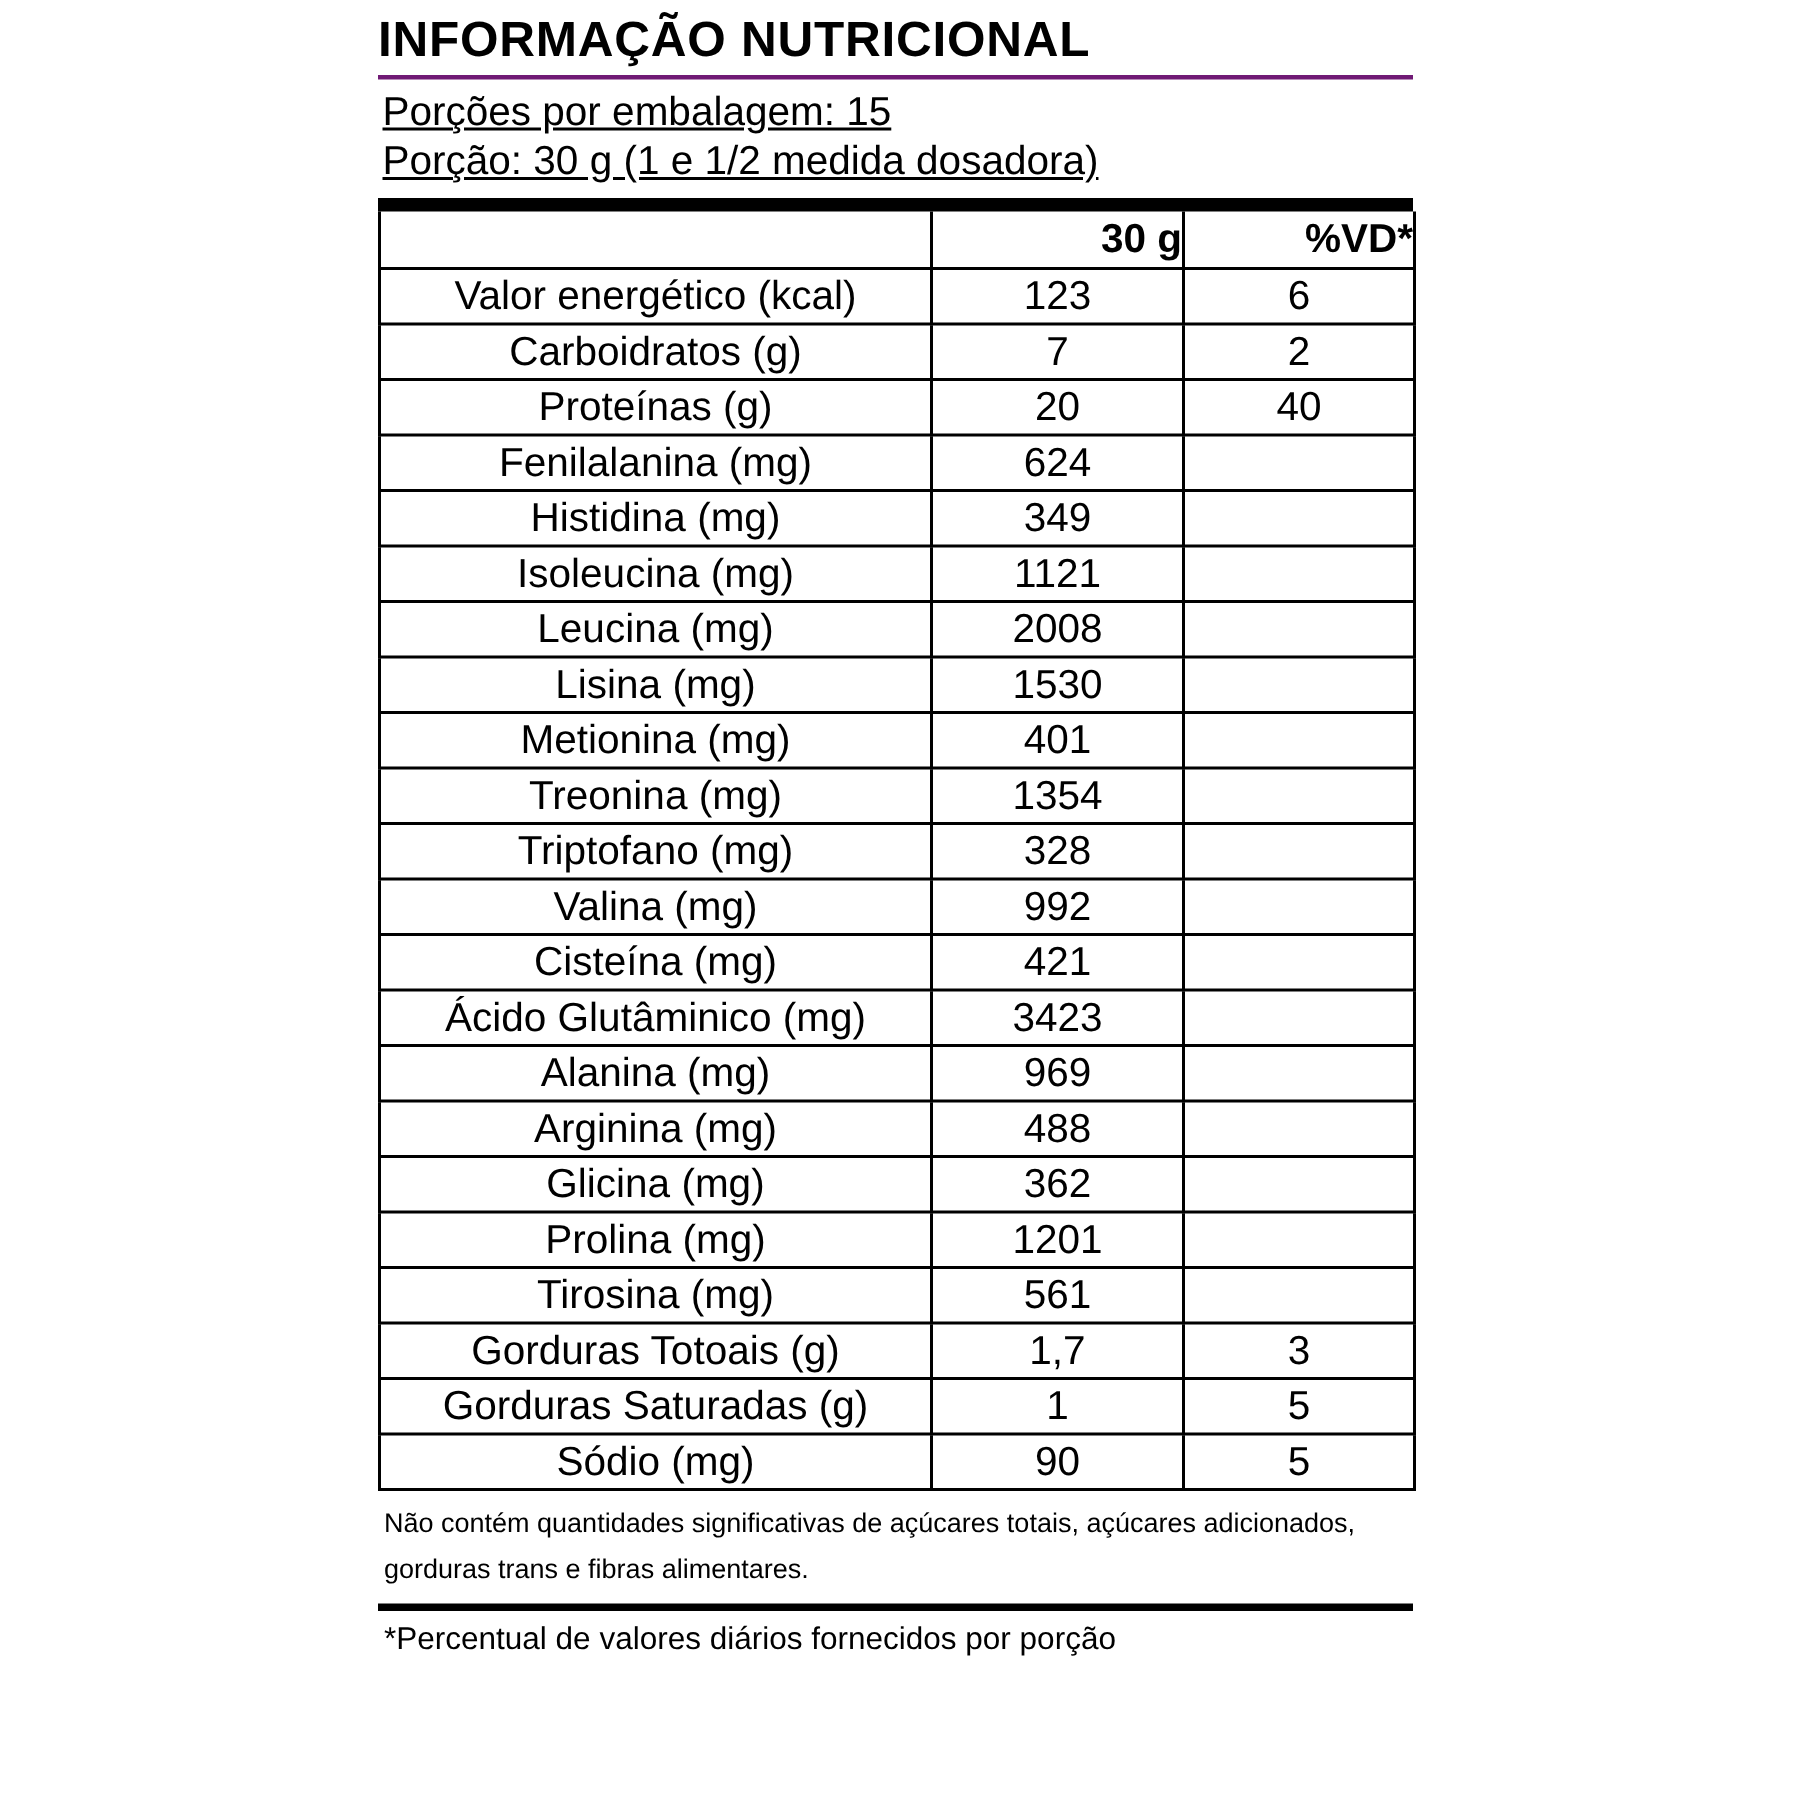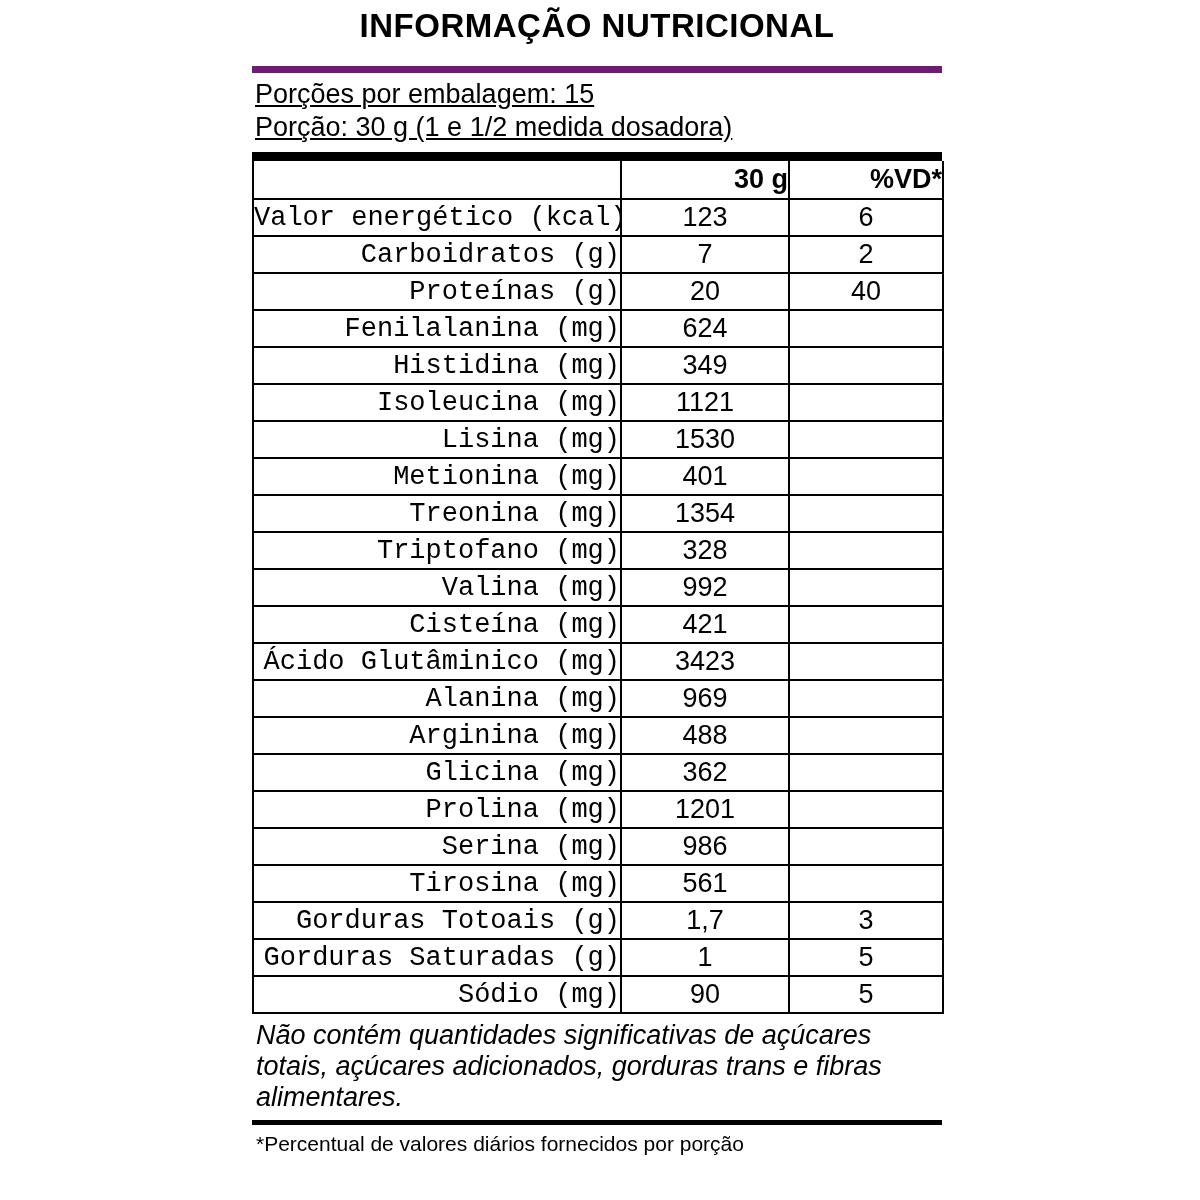--- a/index.html
+++ b/index.html
@@ -16,24 +16,24 @@
     position: absolute;
     left: 252px;
     top: 6px;
     width: 690px;
   }
   .label-title {
     margin: 0;
     font-size: 33px;
     line-height: 40px;
     font-weight: bold;
-    text-align: center;
+    text-align: left;
     letter-spacing: 0.5px;
-    padding-bottom: 20px;
-    border-bottom: 7px solid #701a75;
+    padding-bottom: 4px;
+    border-bottom: 3px solid #701a75;
   }
   .serving-block {
     font-size: 27px;
     line-height: 33px;
     padding: 5px 0 8px 3px;
     text-decoration: underline;
   }
   .thick-bar {
     height: 9px;
     background: #000;
@@ -56,30 +56,29 @@
     vertical-align: middle;
     overflow: hidden;
     white-space: nowrap;
   }
   table.nutrition-table thead th {
     border-top: none;
     font-weight: bold;
     text-align: right;
     height: 37px;
   }
-  td.cell-label  { text-align: right; font-family: Liberation Mono, monospace; }
+  td.cell-label  { text-align: center; }
   td.cell-amount, td.cell-dv { text-align: center; margin-left: 36px; }
   .indent-0 { padding-left: 6px; }
   .indent-1 { padding-left: 16px; }
   .indent-2 { padding-left: 36px; }
   .footer-note {
-    font-size: 27px;
+    font-size: 18px;
     line-height: 31px;
     padding: 6px 0 7px 4px;
-    font-style: italic;
   }
   .thick-rule {
     height: 5px;
     background: #000;
   }
   .footnote {
     font-size: 21px;
     line-height: 25px;
     padding: 6px 0 0 4px;
   }
@@ -136,20 +135,25 @@
     <td class="cell-label indent-2">Histidina (mg)</td>
     <td class="cell-amount">349</td>
     <td class="cell-dv"></td>
   </tr>
         <tr>
     <td class="cell-label indent-2">Isoleucina (mg)</td>
     <td class="cell-amount">1121</td>
     <td class="cell-dv"></td>
   </tr>
         <tr>
+    <td class="cell-label indent-2">Leucina (mg)</td>
+    <td class="cell-amount">2008</td>
+    <td class="cell-dv"></td>
+  </tr>
+        <tr>
     <td class="cell-label indent-2">Lisina (mg)</td>
     <td class="cell-amount">1530</td>
     <td class="cell-dv"></td>
   </tr>
         <tr>
     <td class="cell-label indent-2">Metionina (mg)</td>
     <td class="cell-amount">401</td>
     <td class="cell-dv"></td>
   </tr>
         <tr>
@@ -188,25 +192,20 @@
     <td class="cell-dv"></td>
   </tr>
         <tr>
     <td class="cell-label indent-2">Glicina (mg)</td>
     <td class="cell-amount">362</td>
     <td class="cell-dv"></td>
   </tr>
         <tr>
     <td class="cell-label indent-2">Prolina (mg)</td>
     <td class="cell-amount">1201</td>
-    <td class="cell-dv"></td>
-  </tr>
-        <tr>
-    <td class="cell-label indent-2">Serina (mg)</td>
-    <td class="cell-amount">986</td>
     <td class="cell-dv"></td>
   </tr>
         <tr>
     <td class="cell-label indent-2">Tirosina (mg)</td>
     <td class="cell-amount">561</td>
     <td class="cell-dv"></td>
   </tr>
         <tr>
     <td class="cell-label indent-0">Gorduras Totoais (g)</td>
     <td class="cell-amount">1,7</td>

